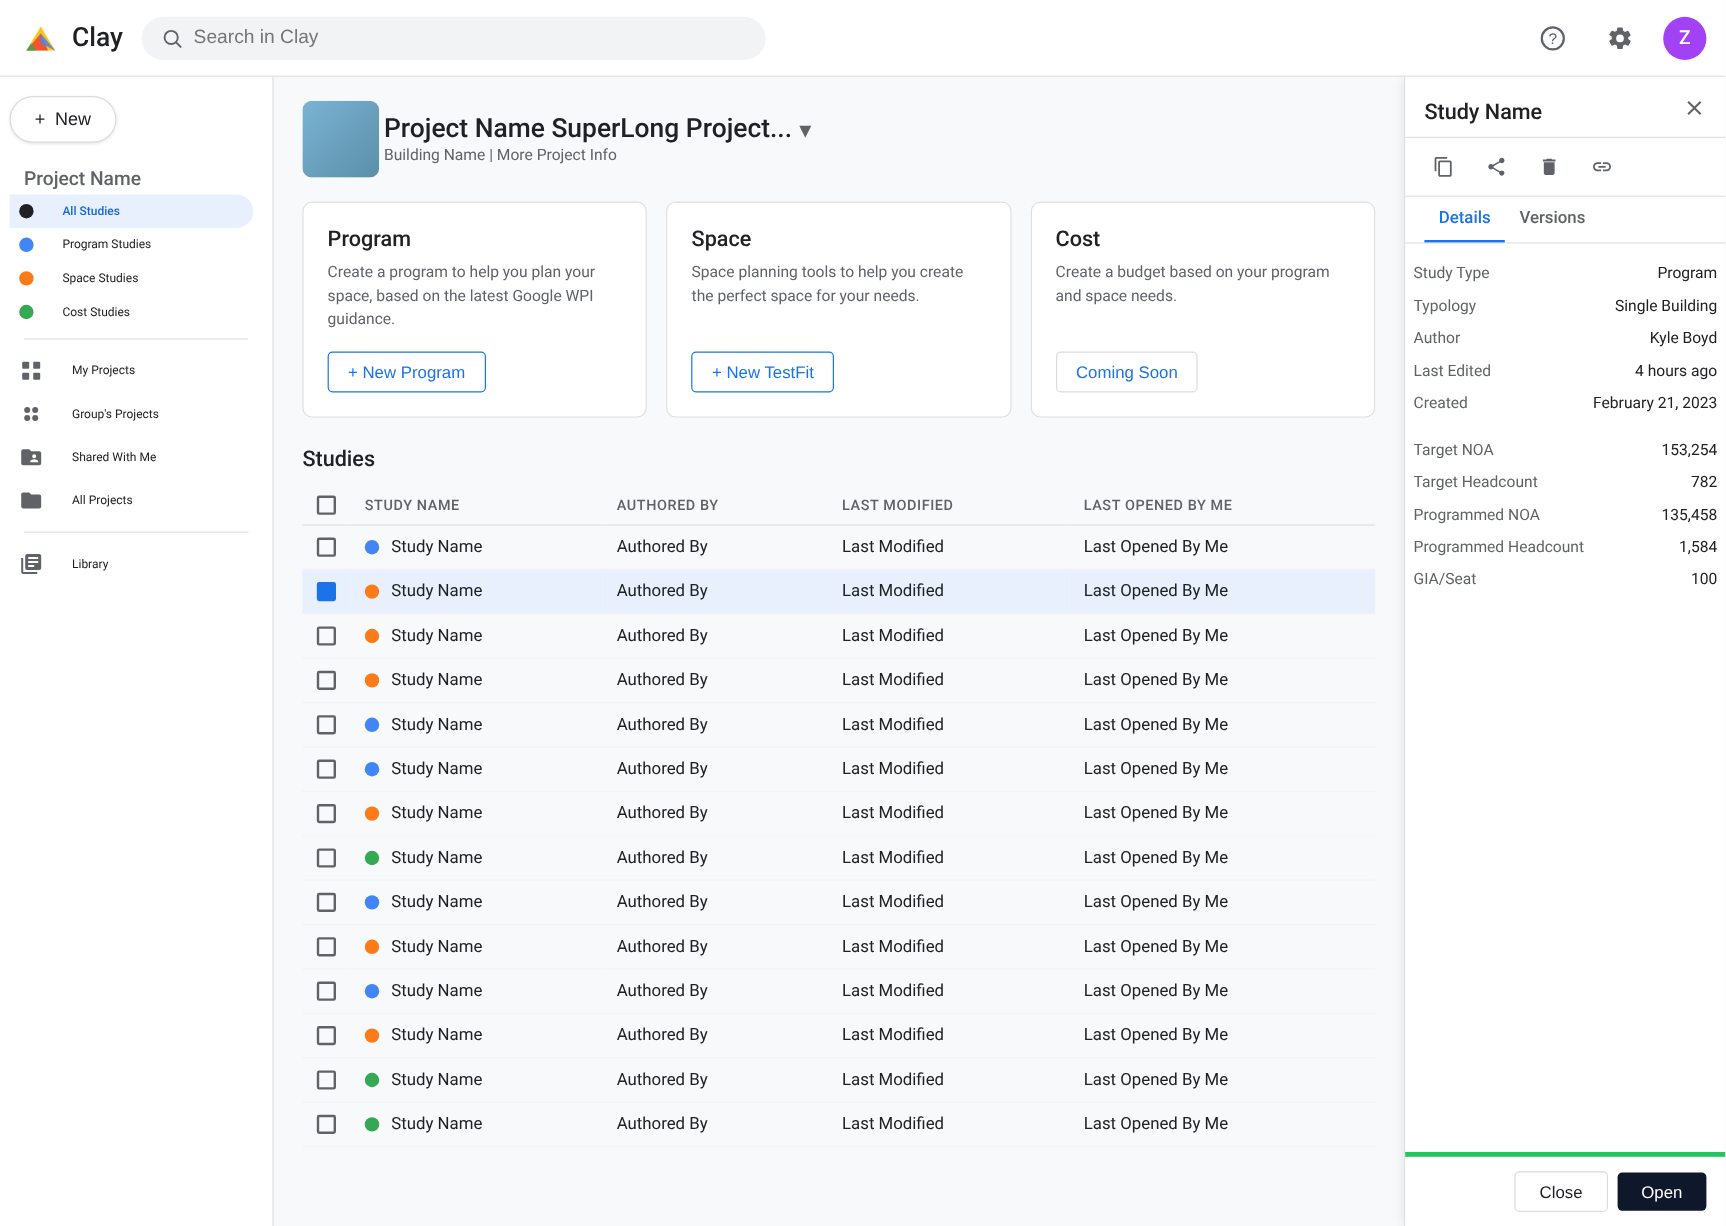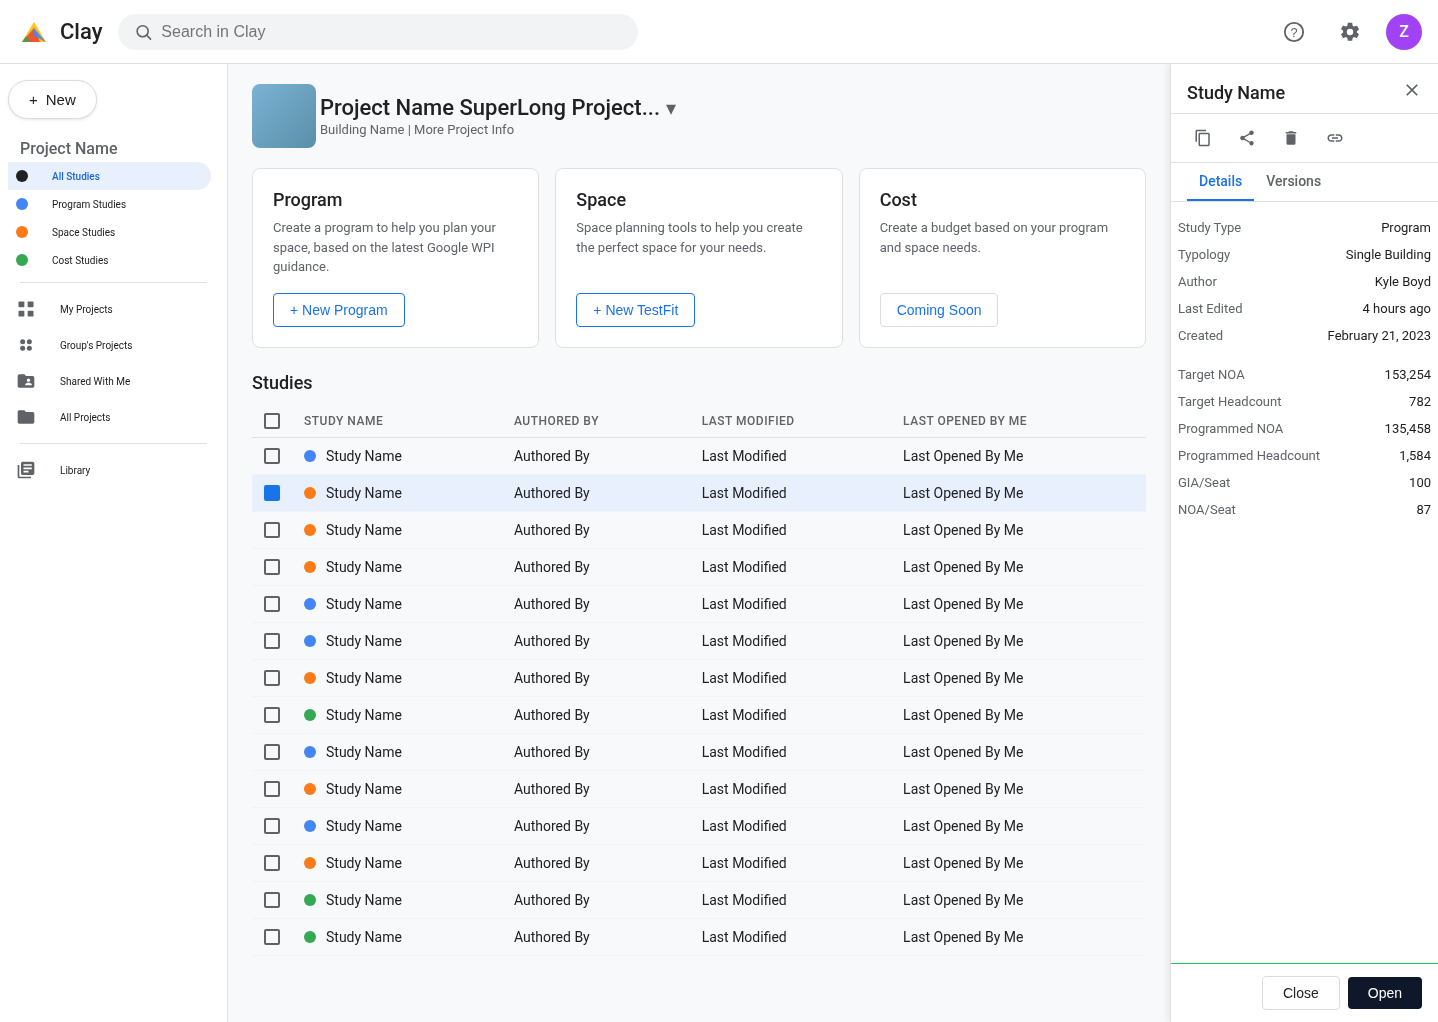--- a/index.html
+++ b/index.html
@@ -71,21 +71,21 @@
     .panel-actions { display: flex; align-items: center; gap: 12px; padding: 8px 16px; border-bottom: 1px solid #e0e0e0; }
     .panel-action-btn { width: 32px; height: 32px; display: flex; align-items: center; justify-content: center; cursor: pointer; color: #5f6368; border: none; background: none; border-radius: 4px; font-size: 18px; }
     .panel-tabs { display: flex; padding: 0 16px; border-bottom: 1px solid #e0e0e0; }
     .panel-tab { padding: 10px 12px; font-size: 14px; font-weight: 500; cursor: pointer; color: #5f6368; border-bottom: 2px solid transparent; }
     .panel-tab.active { color: #1a73e8; border-bottom: 2px solid #1a73e8; }
     .panel-body { flex: 1; overflow-y: auto; padding: 12px 7px; }
     .detail-row { display: flex; justify-content: space-between; align-items: center; padding: 6px 0; font-size: 13px; }
     .detail-label { color: #5f6368; }
     .detail-value { color: #202124; font-weight: 400; text-align: right; }
     .panel-section-gap { height: 12px; }
-    .panel-footer { display: flex; align-items: center; justify-content: flex-end; gap: 8px; padding: 12px 16px; border-top: 1px solid #22c55e; }
+    .panel-footer { display: flex; align-items: center; justify-content: flex-end; gap: 8px; padding: 12px 16px; border-top: 4px solid #22c55e; }
     .btn-close { border: 1px solid #dadce0; background: #fff; color: #202124; padding: 8px 20px; border-radius: 4px; cursor: pointer; font-size: 14px; font-weight: 500; }
     .btn-open { background: #0f172a; color: #fff; padding: 8px 20px; border-radius: 4px; cursor: pointer; font-size: 14px; font-weight: 500; border: none; }
 
     
     .content-inner { margin-right: 268px; }
   </style>
 </head>
 <body>
 
 <div class="app-layout">
@@ -517,24 +517,20 @@
                 <span class="detail-value">135,458</span>
               </div>
               <div class="detail-row">
                 <span class="detail-label">Programmed Headcount</span>
                 <span class="detail-value">1,584</span>
               </div>
               <div class="detail-row">
                 <span class="detail-label">GIA/Seat</span>
                 <span class="detail-value">100</span>
               </div>
-              <div class="detail-row">
-                <span class="detail-label">NOA/Seat</span>
-                <span class="detail-value">87</span>
-              </div>
             </div>
         </div>
         <div class="panel-footer">
           <button class="btn-close">Close</button>
           <button class="btn-open">Open</button>
         </div>
       </div>
     </div>
   </div>
 </div>

